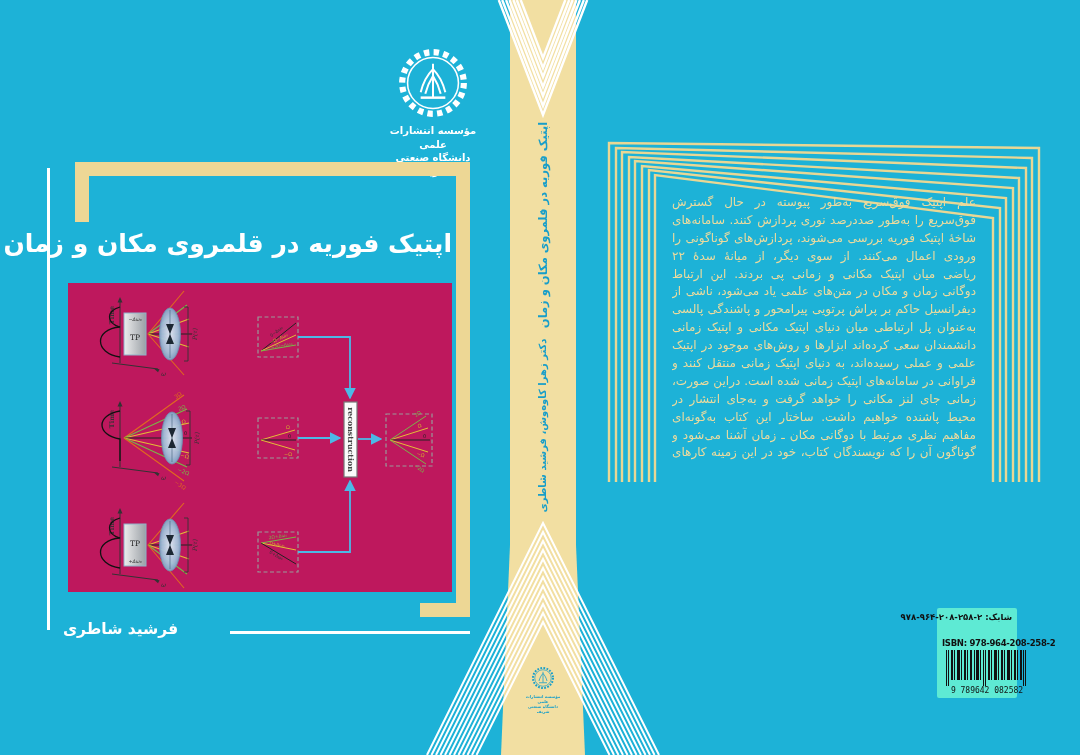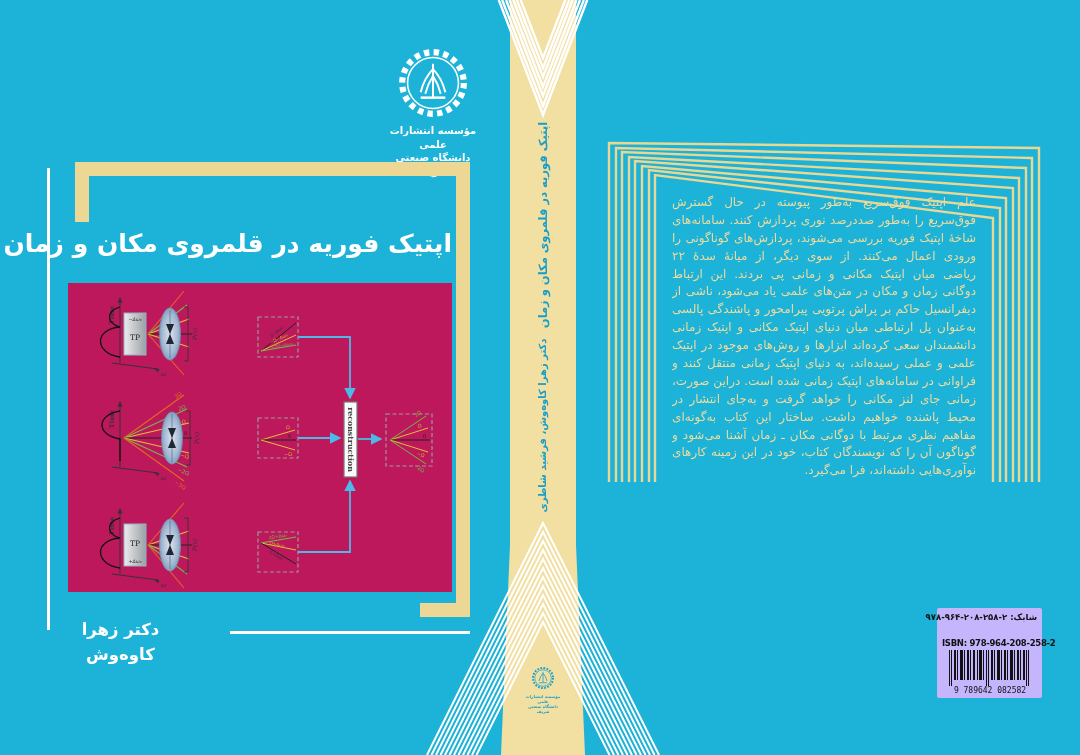--- a/index.html
+++ b/index.html
@@ -38,22 +38,22 @@
                    color:#fff; font-weight:bold; direction:rtl; }
   .front-authors .a1 { font-size:16.5px; line-height:25px; }
   .front-authors .a2 { font-size:15.5px; line-height:25px; }
 
   
   .back-text { position:absolute; left:672px; top:194px; width:304px; direction:rtl;
                color:#ecdb9e; font-size:12px; line-height:17.9px; }
   .back-text .bline { text-align:justify; text-align-last:justify; height:17.9px; overflow:hidden; }
   .back-text .bline:last-child { text-align-last:right; }
 
-  .isbn-label { position:absolute; left:937px; top:608px; width:105px; height:90px;
-                background:#c4b5fd; border-radius:2px; padding:4px 5px 0; text-align:center; }
+  .isbn-label { position:absolute; left:937px; top:608px; width:80px; height:90px;
+                background:#5eead4; border-radius:2px; padding:4px 5px 0; text-align:center; }
   .isbn-fa { direction:rtl; font-size:8.5px; font-weight:bold; color:#111; white-space:nowrap; }
   .isbn-fa .num { direction:ltr; unicode-bidi:embed; display:inline-block; }
   .isbn-en { font-size:8.5px; font-weight:bold; color:#111; letter-spacing:-0.3px; white-space:nowrap; margin-top:16px; }
   .barcode { margin-top:2px; }
   .tser { font-family:"DejaVu Serif",serif; }
 </style>
 </head>
 <body>
 
 <div class="cover">
@@ -270,21 +270,21 @@
         <text font-size="5" fill="#7ab648" transform="rotate(-33 351 132)" x="347" y="132">2Ω</text>
         <text font-size="5" fill="#d4af2e" transform="rotate(-17 353 144)" x="350" y="144">Ω</text>
         <text font-size="5" fill="#222" x="355" y="155">0</text>
         <text font-size="5" fill="#d4af2e" transform="rotate(17 351 173)" x="348" y="173">−Ω</text>
         <text font-size="5" fill="#7ab648" transform="rotate(33 349 186)" x="345" y="186">−2Ω</text>
       </g>
     </svg>
   </div>
 
   <div class="front-authors">
-    <div class="a1">دکتر زهرا کاوه‌وش</div>
+    <div class="a2">فرشید شاطری</div>
   </div>
 
   <div class="spine-rot spine-title-box">
     <span>اپتیک فوریه در قلمروی مکان و زمان</span>
   </div>
   <div class="spine-rot spine-authors-box">
     <span>دکتر زهرا کاوه‌وش، فرشید شاطری</span>
   </div>
   <div class="spine-logo">
     <svg viewBox="0 0 48 48">
@@ -307,21 +307,20 @@
       <div class="bline">دوگانی زمان و مکان در متن‌های علمی یاد می‌شود، ناشی از همانندی معادلهٔ</div>
       <div class="bline">دیفرانسیل حاکم بر پراش پرتویی پیرامحور و پاشندگی پالسی با باند باریک است که</div>
       <div class="bline">به‌عنوان پل ارتباطی میان دنیای اپتیک مکانی و اپتیک زمانی به‌شمار می‌آید.</div>
       <div class="bline">دانشمندان سعی کرده‌اند ابزارها و روش‌های موجود در اپتیک مکانی را، که به پختگی</div>
       <div class="bline">علمی و عملی رسیده‌اند، به دنیای اپتیک زمانی منتقل کنند و این کار باعث پیشرفت</div>
       <div class="bline">فراوانی در سامانه‌های اپتیک زمانی شده است. دراین صورت، سامانه‌ای به‌نام لنز</div>
       <div class="bline">زمانی جای لنز مکانی را خواهد گرفت و به‌جای انتشار در محیط پراش، انتشار در</div>
       <div class="bline">محیط پاشنده خواهیم داشت. ساختار این کتاب به‌گونه‌ای است که خواننده نخست با</div>
       <div class="bline">مفاهیم نظری مرتبط با دوگانی مکان ـ زمان آشنا می‌شود و سپس کاربردهای</div>
       <div class="bline">گوناگون آن را که نویسندگان کتاب، خود در این زمینه کارهای پژوهشی و</div>
-      <div class="bline">نوآوری‌هایی داشته‌اند، فرا می‌گیرد.</div>
     </div>
 
   <div class="isbn-label">
     <div class="isbn-fa">
       <span>شابک:</span>
       <span class="num">۹۷۸-۹۶۴-۲۰۸-۲۵۸-۲</span>
     </div>
     <div class="isbn-en">ISBN: 978-964-208-258-2</div>
     <svg class="barcode" width="90" height="44" viewBox="0 0 90 44">
       <g fill="#111">

